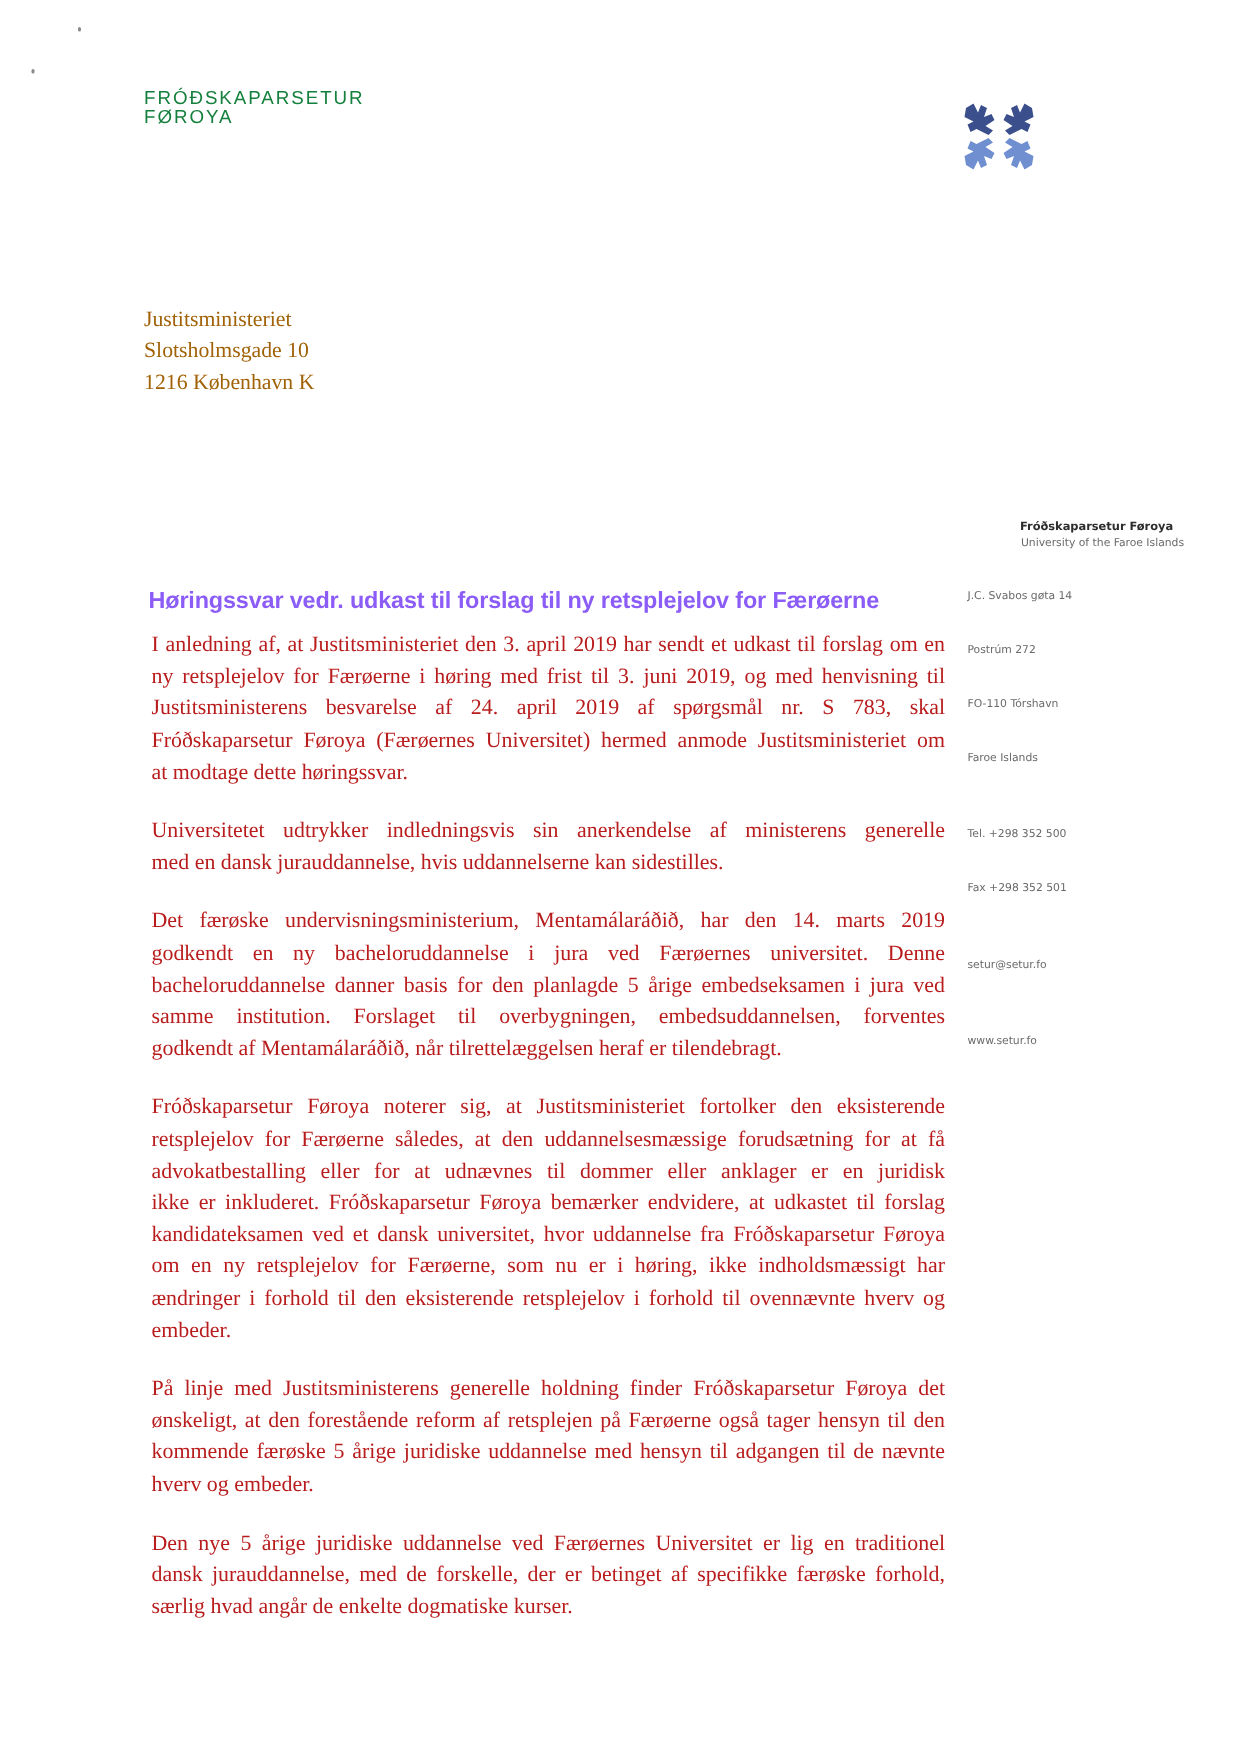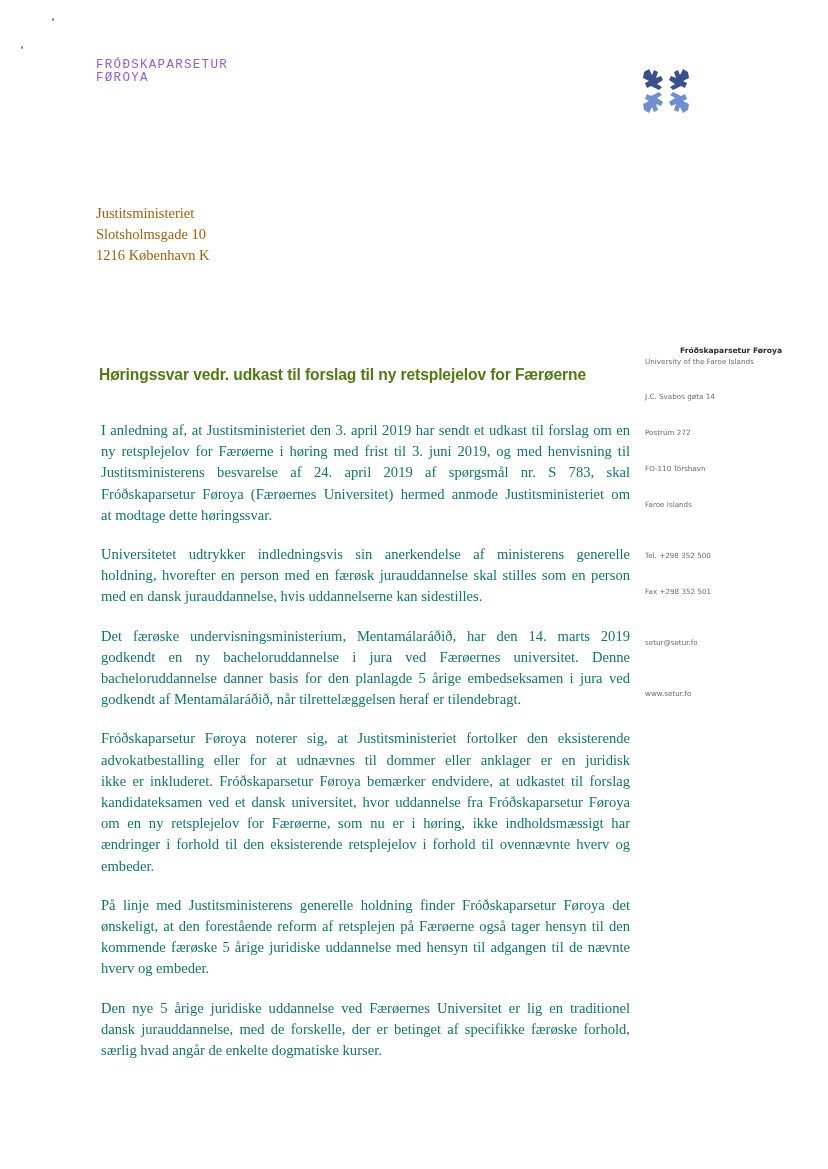--- a/index.html
+++ b/index.html
@@ -19,25 +19,25 @@
       position: absolute;
       width: 2px;
       height: 3px;
       background: #8a8a8a;
       border-radius: 1px;
     }
     .brand {
       position: absolute;
       left: 96px;
       top: 59px;
-      font-family: Liberation Mono, monospace;
+      font-family: Liberation Sans, sans-serif;
       font-size: 12.5px;
       letter-spacing: 1.3px;
       line-height: 13px;
-      color: #8b5cf6;
+      color: #15803d;
     }
     .logo {
       position: absolute;
       left: 641px;
       top: 66px;
       width: 50px;
       height: 50px;
     }
     .recipient {
       position: absolute;
@@ -59,49 +59,50 @@
     .sidebar .org {
       font-weight: bold;
       color: #2d2d2d;
       font-size: 7.6px;
       line-height: 11px;
       padding-left: 35px;
     }
     .sidebar .org-sub {
       line-height: 11px;
       margin-bottom: 22px;
+      text-align: center;
     }
     .sidebar .line {
       line-height: 16px;
       margin-top: 20px;
     }
     .sidebar .gap {
       height: 15px;
     }
     .sidebar .gap2 {
       height: 15px;
     }
     .title {
       position: absolute;
       left: 99px;
-      top: 366px;
+      top: 392px;
       font-family: "Liberation Sans", "DejaVu Sans", sans-serif;
       font-weight: bold;
       font-size: 15.6px;
-      color: #4d7c0f;
+      color: #8b5cf6;
       letter-spacing: -0.1px;
     }
     .body {
       position: absolute;
       left: 101px;
       top: 420px;
       width: 529px;
       font-size: 14.6px;
       line-height: 21.2px;
-      color: #0f766e;
+      color: #b91c1c;
     }
     .body p {
       margin: 0 0 18px 0;
       text-align: justify;
     }
     .body p .ln {
       display: block;
       text-align: justify;
       text-align-last: justify;
     }
@@ -158,31 +159,32 @@
 <div class="body" id="doc-body">
     <p>
       <span class="ln">I anledning af, at Justitsministeriet den 3. april 2019 har sendt et udkast til forslag om en</span>
       <span class="ln">ny retsplejelov for Færøerne i høring med frist til 3. juni 2019, og med henvisning til</span>
       <span class="ln">Justitsministerens besvarelse af 24. april 2019 af spørgsmål nr. S 783, skal</span>
       <span class="ln">Fróðskaparsetur Føroya (Færøernes Universitet) hermed anmode Justitsministeriet om</span>
       <span class="ln last">at modtage dette høringssvar.</span>
     </p>
     <p>
       <span class="ln">Universitetet udtrykker indledningsvis sin anerkendelse af ministerens generelle</span>
-      <span class="ln">holdning, hvorefter en person med en færøsk jurauddannelse skal stilles som en person</span>
       <span class="ln last">med en dansk jurauddannelse, hvis uddannelserne kan sidestilles.</span>
     </p>
     <p>
       <span class="ln">Det færøske undervisningsministerium, Mentamálaráðið, har den 14. marts 2019</span>
       <span class="ln">godkendt en ny bacheloruddannelse i jura ved Færøernes universitet. Denne</span>
       <span class="ln">bacheloruddannelse danner basis for den planlagde 5 årige embedseksamen i jura ved</span>
+      <span class="ln">samme institution. Forslaget til overbygningen, embedsuddannelsen, forventes</span>
       <span class="ln last">godkendt af Mentamálaráðið, når tilrettelæggelsen heraf er tilendebragt.</span>
     </p>
     <p>
       <span class="ln">Fróðskaparsetur Føroya noterer sig, at Justitsministeriet fortolker den eksisterende</span>
+      <span class="ln">retsplejelov for Færøerne således, at den uddannelsesmæssige forudsætning for at få</span>
       <span class="ln">advokatbestalling eller for at udnævnes til dommer eller anklager er en juridisk</span>
       <span class="ln">ikke er inkluderet. Fróðskaparsetur Føroya bemærker endvidere, at udkastet til forslag</span>
       <span class="ln">kandidateksamen ved et dansk universitet, hvor uddannelse fra Fróðskaparsetur Føroya</span>
       <span class="ln">om en ny retsplejelov for Færøerne, som nu er i høring, ikke indholdsmæssigt har</span>
       <span class="ln">ændringer i forhold til den eksisterende retsplejelov i forhold til ovennævnte hverv og</span>
       <span class="ln last">embeder.</span>
     </p>
     <p>
       <span class="ln">På linje med Justitsministerens generelle holdning finder Fróðskaparsetur Føroya det</span>
       <span class="ln">ønskeligt, at den forestående reform af retsplejen på Færøerne også tager hensyn til den</span>

